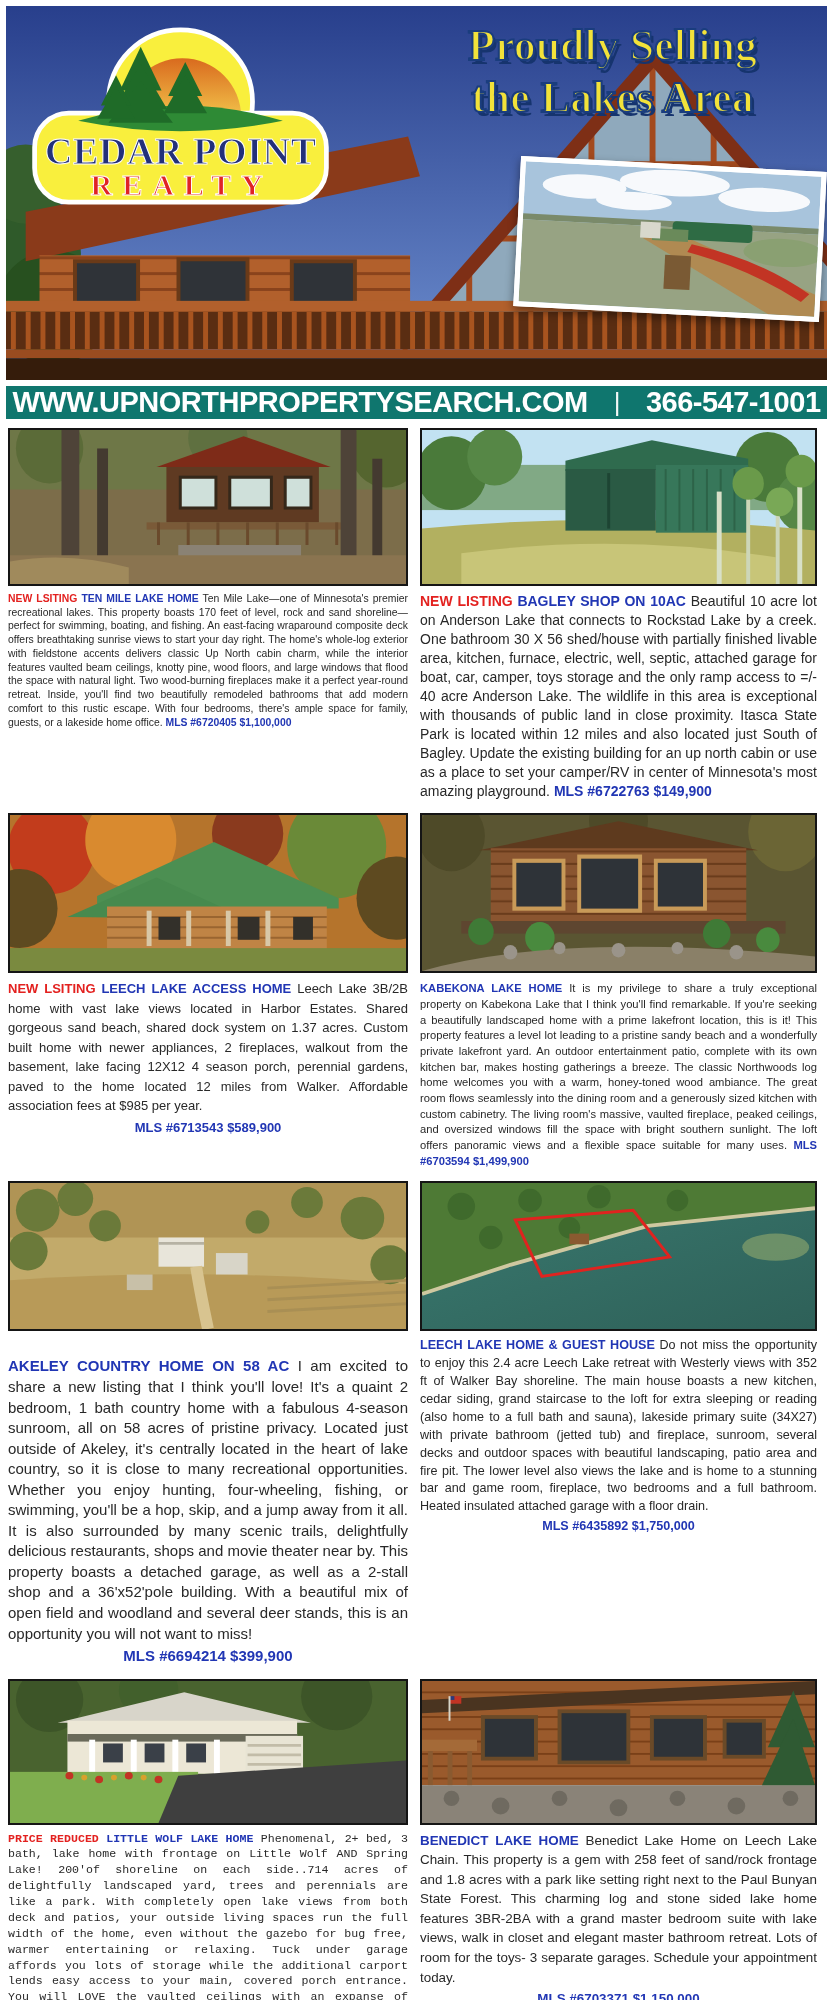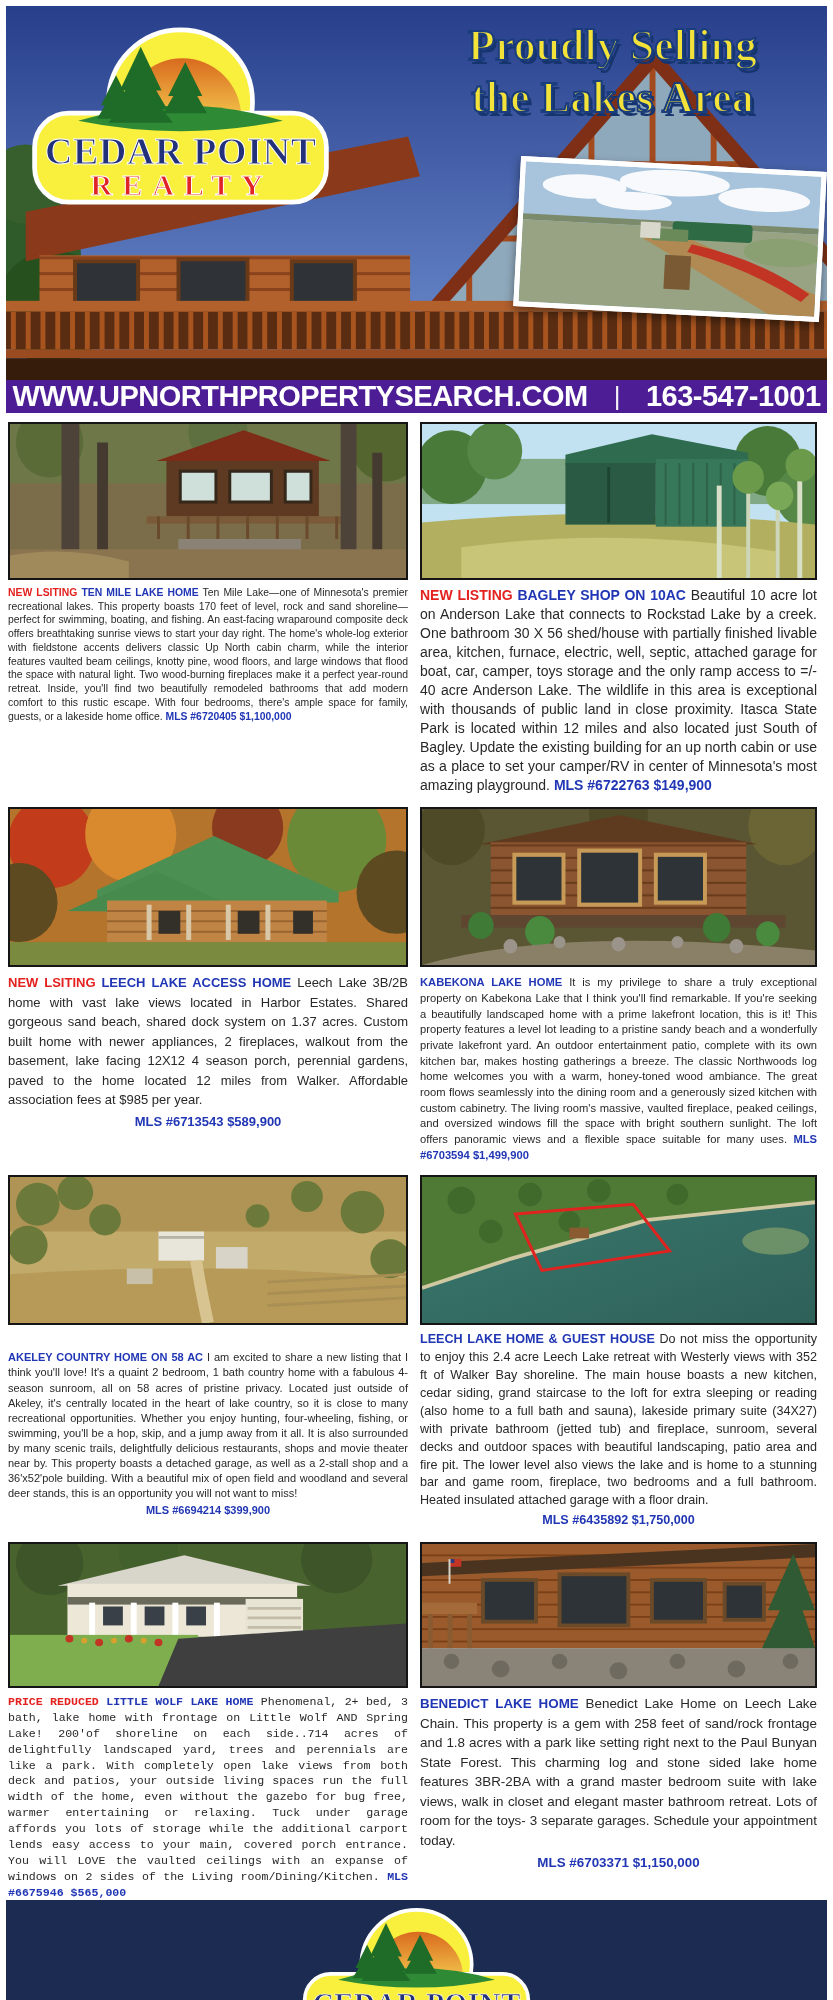--- a/index.html
+++ b/index.html
@@ -12,41 +12,41 @@
   .logo-wrap{position:absolute;left:22px;top:20px;width:305px;height:180px;}
   .logo-wrap svg,.footer-logo svg{width:100%;height:100%;}
   .hero-title{position:absolute;left:396px;right:4px;top:14px;text-align:center;
     font-family:"Liberation Serif",serif;font-weight:bold;font-size:44px;line-height:1.18;
     color:#f2e23a;-webkit-text-stroke:2px #1a3d7e;text-shadow:3px 4px 0 #16346e;}
   .inset{position:absolute;right:4px;top:158px;width:296px;height:140px;background:#fff;
     border:5px solid #fff;box-shadow:0 4px 10px rgba(0,0,0,.45);transform:rotate(3deg);}
   .inset svg{width:100%;height:100%;display:block;}
 
   
-  .banner{height:44px;background:#4c1d95;color:#fff;display:flex;align-items:center;justify-content:center;
-    gap:26px;font-weight:bold;font-size:29px;letter-spacing:-.5px;transform-origin:center;}
+  .banner{height:44px;background:#0f766e;color:#fff;display:flex;align-items:center;justify-content:center;
+    gap:26px;font-weight:bold;font-size:29px;letter-spacing:-.5px;transform-origin:center;margin-top:6px;}
   .banner .sep{font-weight:normal;font-size:26px;opacity:.95;}
 
   
   main{flex:1 1 auto;display:grid;grid-template-columns:400px 397px;column-gap:20px;row-gap:12px;
     padding:9px 2px 0;align-content:start;gap:12px;}
   .card{display:flex;flex-direction:column;}
   .photo{border:2px solid #151515;overflow:hidden;}
   .photo svg{display:block;width:100%;height:100%;}
   .r1 .photo{height:154px;} .r2 .photo{height:156px;} .r3 .photo{height:146px;} .r4 .photo{height:142px;}
   .desc{margin:6px 0 0;text-align:justify;color:#282828;}
   .tag{color:#e3211f;font-weight:bold;}
   .name{color:#2136b4;font-weight:bold;}
   .mls{color:#2136b4;font-weight:bold;}
   .mls-block .mls{display:block;text-align:center;margin-top:2px;}
   .l1 .desc{font-size:10.4px;line-height:1.32;}
   .l2 .desc{font-size:14px;line-height:1.36;}
   .l3 .desc{font-size:13px;line-height:1.5;}
   .l4 .desc{font-size:11.2px;line-height:1.4;margin-top:8px;}
-  .l5 .desc{font-size:11px;line-height:1.37;margin-top:25px;}
+  .l5 .desc{font-size:15px;line-height:1.37;margin-top:25px;}
   .l6 .desc{font-size:12.6px;line-height:1.42;}
   .l7 .desc{font-size:11.6px;line-height:1.37;font-family:Liberation Mono, monospace;}
   .l8 .desc{font-size:13.4px;line-height:1.46;}
 
   
   footer{flex:0 0 auto;height:151px;background:#1b2b52;display:flex;align-items:center;justify-content:center;
     border-bottom:7px solid #060606;}
   .footer-logo{width:265px;height:138px;}
 </style>
 </head>
@@ -157,21 +157,21 @@
         <rect x="118" y="54" width="20" height="16" fill="#d8d8cc"></rect>
         <path d="M170,74 Q240,86 290,118 L282,126 Q230,96 166,82 Z" fill="#c23424"></path>
         <rect x="144" y="86" width="26" height="34" fill="#7a5a34"></rect>
       </svg>
     </div>
   </header>
 
   <div class="banner">
     <span>WWW.UPNORTHPROPERTYSEARCH.COM</span>
     <span class="sep">|</span>
-    <span>163-547-1001</span>
+    <span>366-547-1001</span>
   </div>
 
   <main>
 
     <article class="card r1 l1">
       <div class="photo">
         <svg viewBox="0 0 400 150" preserveAspectRatio="none">
           <rect width="400" height="150" fill="#7c6d4a"></rect>
           <rect width="400" height="58" fill="#6e7747"></rect>
           <circle cx="40" cy="18" r="34" fill="#5b6b38"></circle>

